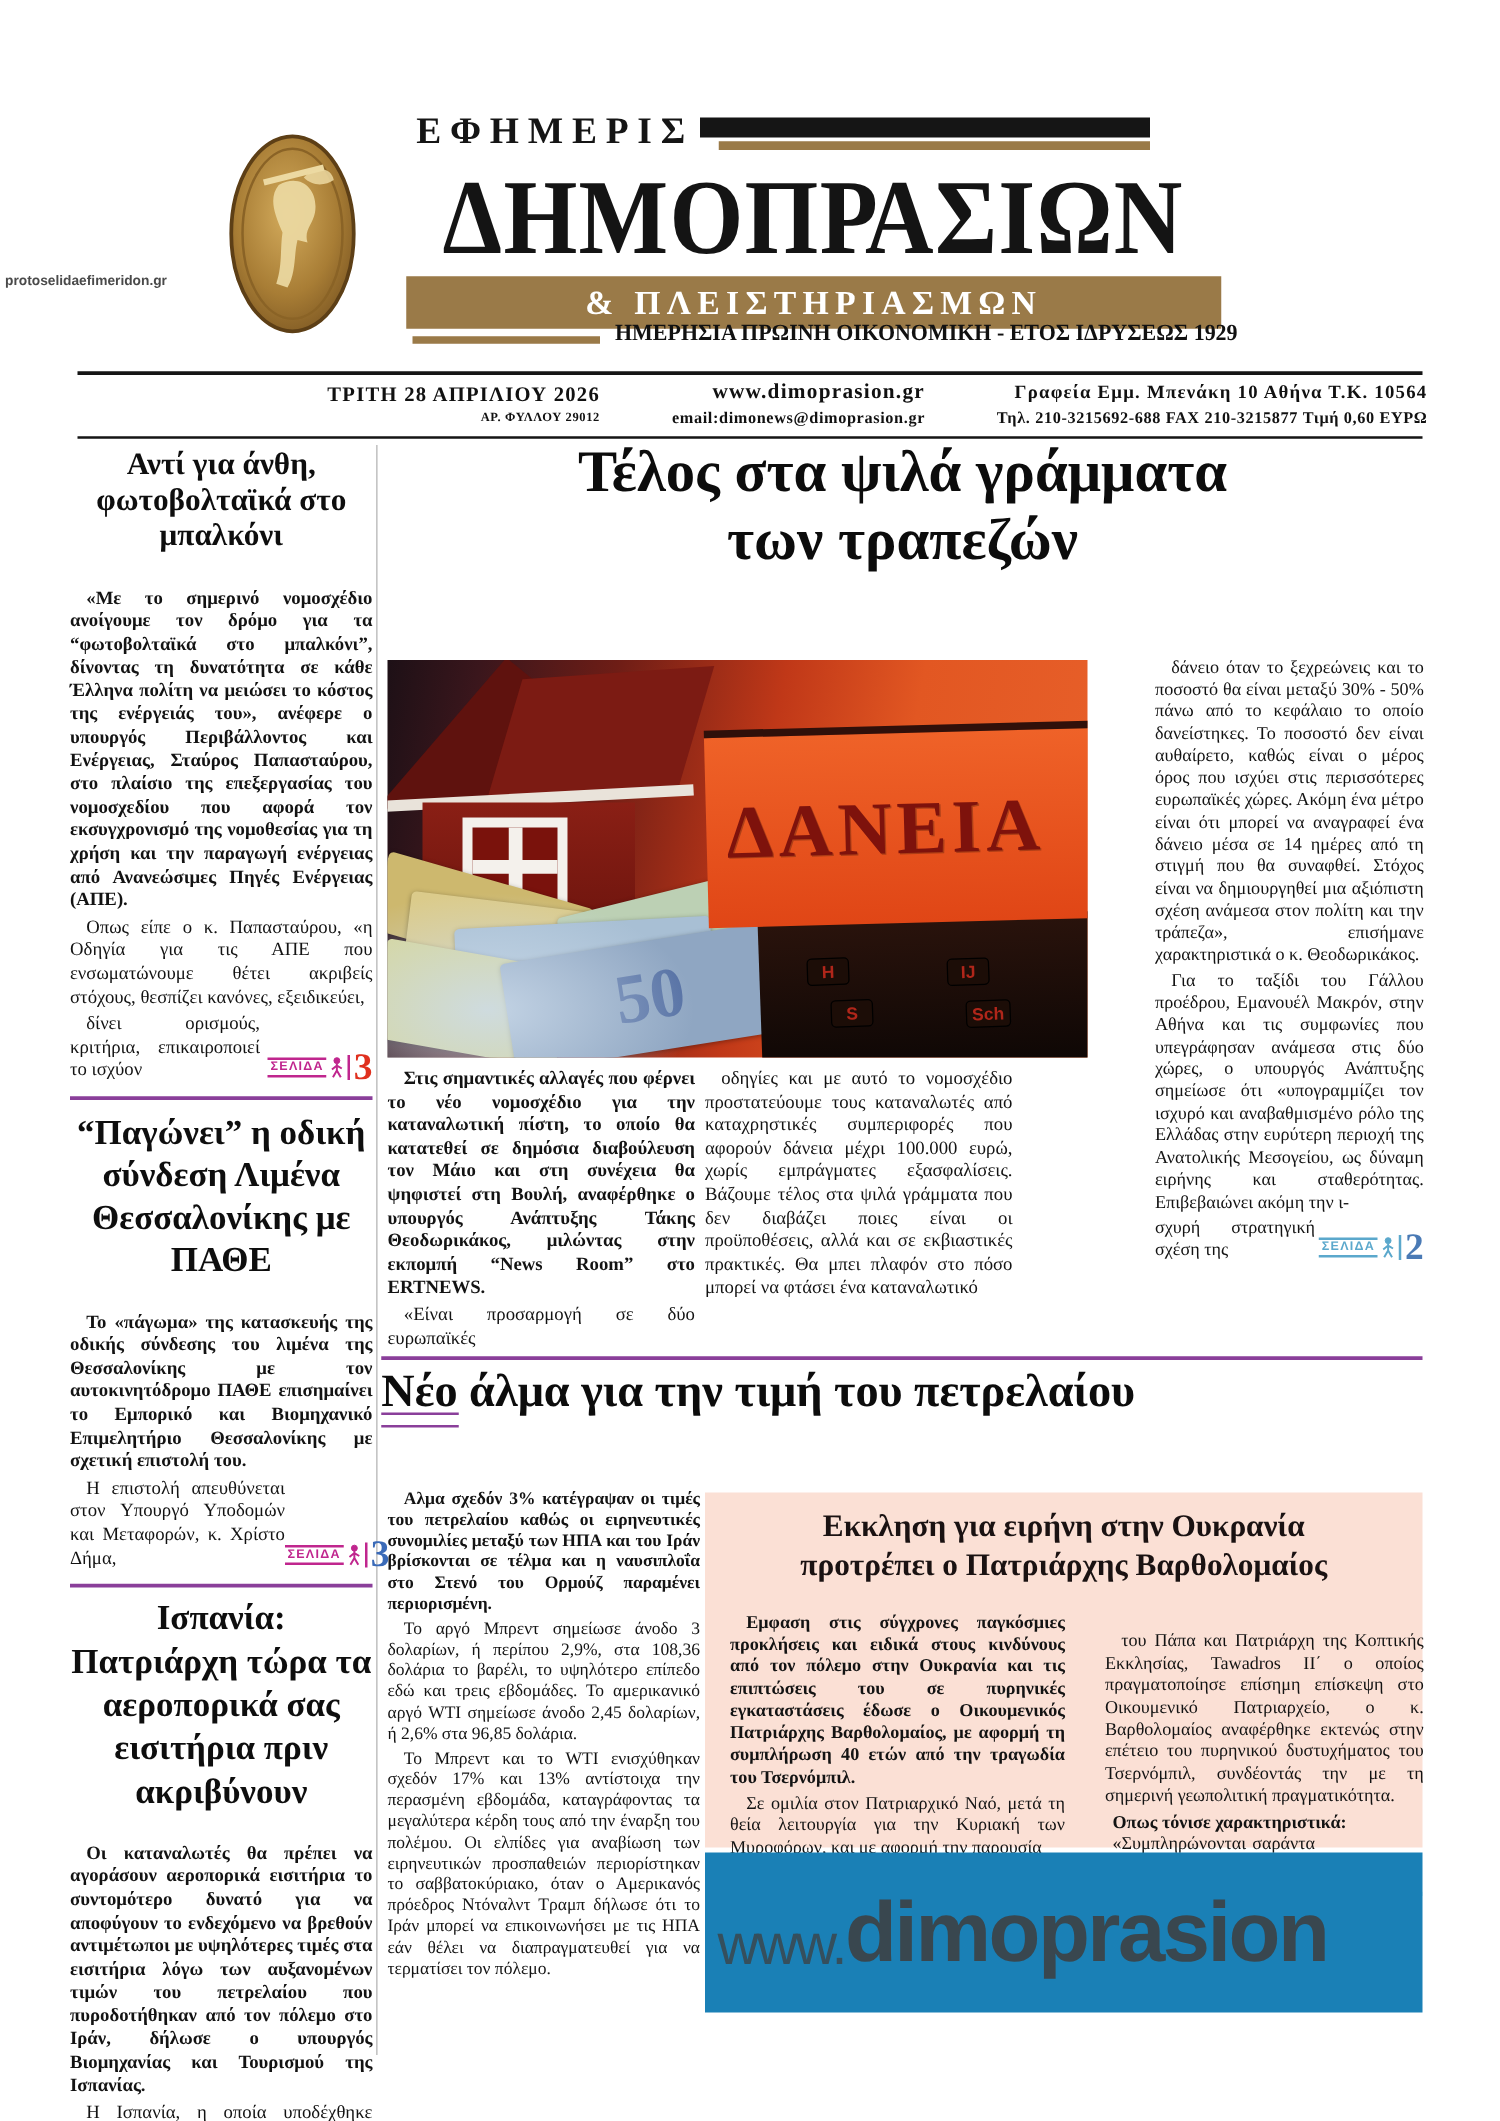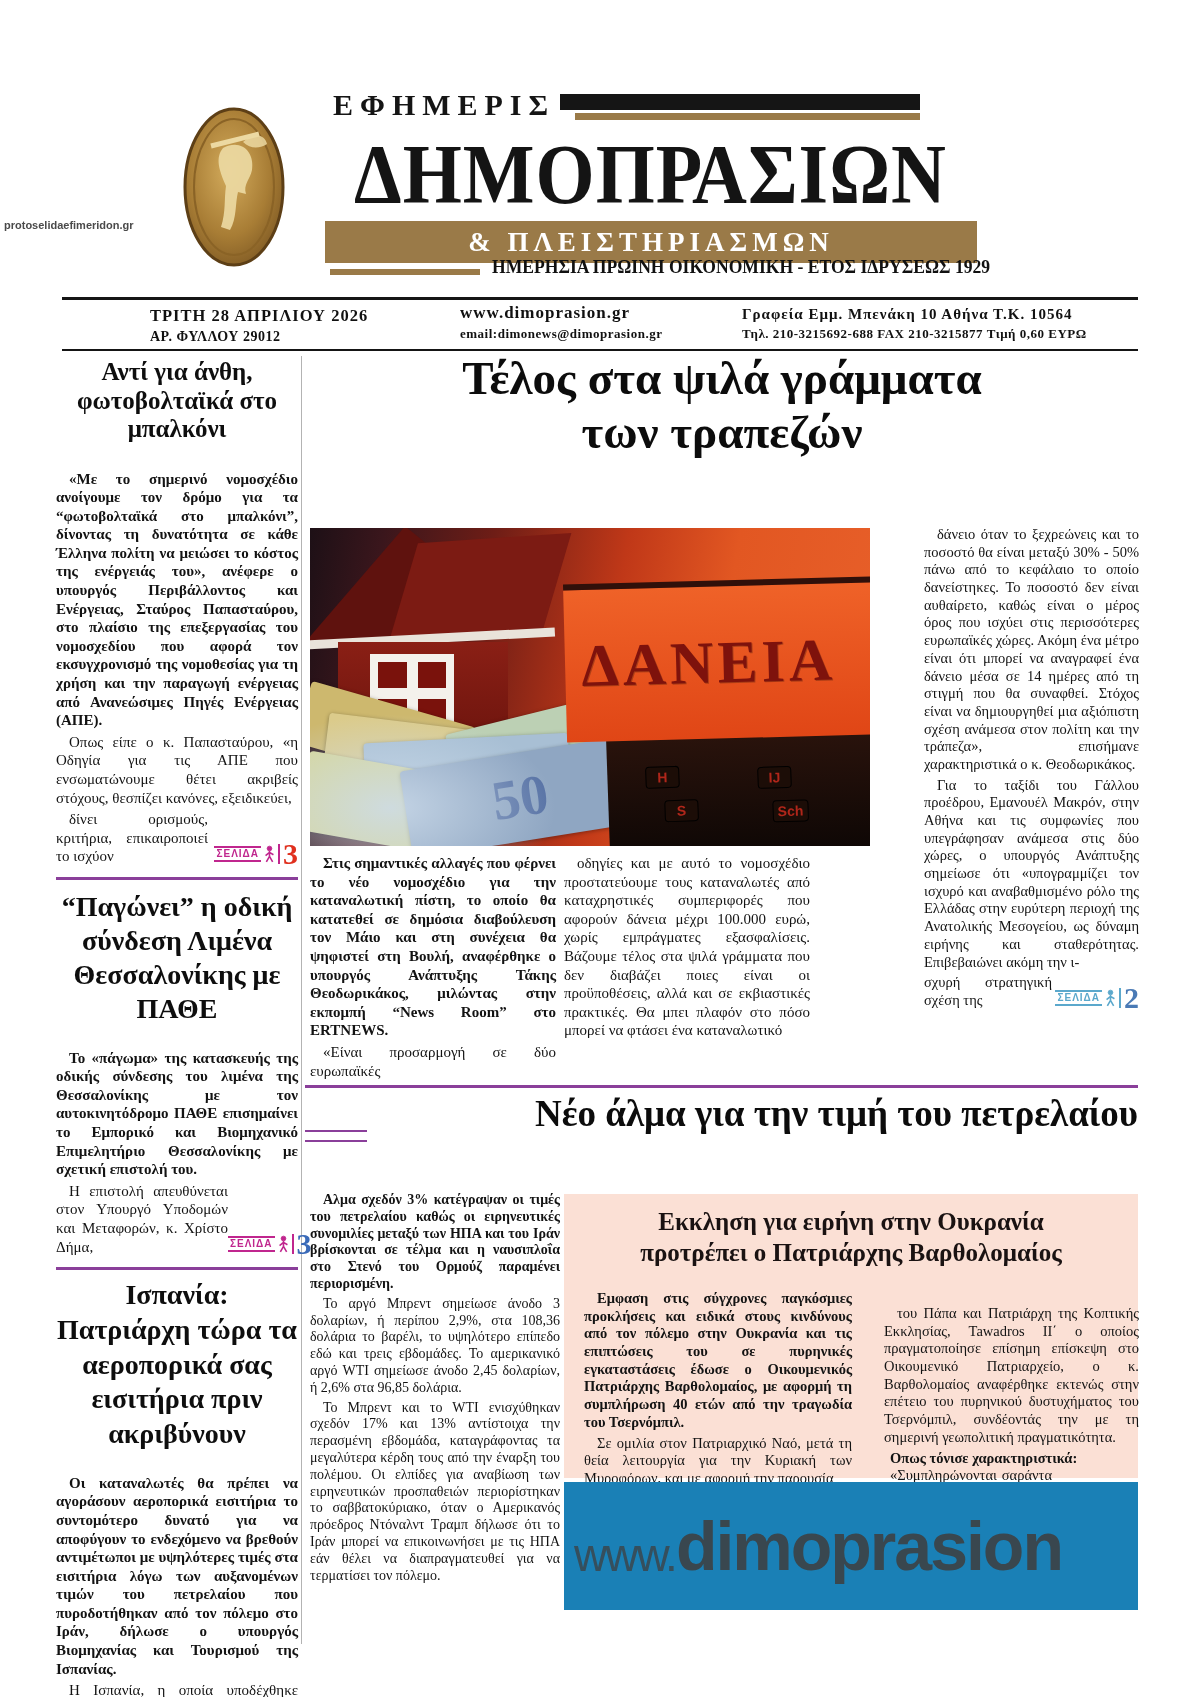--- a/index.html
+++ b/index.html
@@ -10,23 +10,23 @@
   .kicker{font-weight:bold;font-size:30px;letter-spacing:7px;color:#151515;}
   .band-black{background:#151515;}
   .band-brown{background:var(--brown,#9a7a48);}
   .main-title{font-weight:bold;font-size:76px;line-height:100px;text-align:center;color:#141414;
               transform:scaleY(1.12);transform-origin:top center;white-space:nowrap;letter-spacing:1px;}
   .subtitle-band{background:var(--brown,#9a7a48);color:#fff;font-weight:bold;font-size:27px;
                  letter-spacing:5px;text-align:center;line-height:42px;white-space:nowrap;}
   .tagline{font-weight:bold;font-size:18.5px;white-space:nowrap;transform:scaleX(.95);transform-origin:left;color:#111;}
   .rule-black{background:#151515;}
   
-  .dl{font-weight:bold;color:#111;text-align:left;}
+  .dl{font-weight:bold;color:#111;text-align:right;}
   .dl .l1{font-size:16.5px;letter-spacing:1px;white-space:nowrap;}
-  .dl .l2{font-size:14px;letter-spacing:.5px;white-space:nowrap;margin-top:3px;}
+  .dl .l2{font-size:10px;letter-spacing:.5px;white-space:nowrap;margin-top:3px;}
   
   .np-p{font-size:15px;line-height:1.24;text-align:justify;text-indent:13px;margin:0 0 3px;}
   .bold-p{font-weight:bold;}
   .np-h{font-weight:bold;text-align:center;color:#0e0e0e;}
   .h-s1{font-size:25px;line-height:1.14;margin:2px 4px 26px;}
   .h-s2{font-size:28px;line-height:1.22;margin:10px 0 22px;}
   .h-s3{font-size:28px;line-height:1.24;margin:8px 0 22px;}
   .hr-purple{height:3px;background:var(--purple,#8a3f9a);border:0;margin:8px 0 8px;}
   .mk-row{display:flex;align-items:flex-end;}
   .mk-row .txt{flex:0 0 auto;}
@@ -61,21 +61,21 @@
       display:flex;align-items:center;justify-content:center;}
   .n4 span{font-weight:bold;font-size:56px;color:rgba(40,70,140,.55);}
   .ph-sign{left:255px;top:52px;width:330px;height:152px;background:linear-gradient(180deg,#ef6228,#e04616);
            border-top:6px solid #30100a;transform:rotate(-1.5deg);display:flex;align-items:center;padding-left:16px;}
   .ph-sign span{font-weight:bold;font-size:60px;letter-spacing:4px;color:#7e120c;text-shadow:1px 1px 0 rgba(0,0,0,.25);white-space:nowrap;}
   .ph-keys{left:298px;top:205px;width:300px;height:118px;background:linear-gradient(180deg,#2a130c,#0e0705);transform:rotate(-2deg);}
   .ph-key{position:absolute;min-width:24px;padding:2px 4px;background:#1c0d07;border:1px solid #000;border-radius:4px;
           color:#b0261a;font-family:"Liberation Sans",sans-serif;font-weight:bold;font-size:14px;text-align:center;}
   .k1{left:38px;top:30px;} .k2{left:56px;top:64px;} .k3{left:150px;top:34px;} .k4{left:164px;top:68px;}
   
-  .oil-h{font-size:37px;line-height:1.2;font-weight:bold;text-align:right;color:#0c0c0c;}
+  .oil-h{font-size:37px;line-height:1.2;font-weight:bold;text-align:left;color:#0c0c0c;}
   .oil .np-p{font-size:14px;line-height:1.2;}
   .pinkbox{background:var(--pink,#fbe0d5);}
   .pink-h{font-size:25px;line-height:1.25;font-weight:bold;text-align:center;color:#1a1212;margin-top:12px;}
   .pinkcol .np-p{font-size:14.5px;line-height:1.22;}
   .banner{background:var(--blue-banner,#1a80b6);overflow:hidden;display:flex;align-items:center;justify-content:flex-start;
           font-family:"Liberation Sans",sans-serif;color:var(--banner-text,#3c4347);}
   .banner .www{font-size:46px;letter-spacing:-2px;opacity:.8;margin:18px 0 0 10px;}
   .banner .domain{font-size:68px;font-weight:bold;letter-spacing:-2px;opacity:.92;text-align:right;}
   .vline{background:#b3b3b3;width:1px;}
   .watermark{font-family:"Liberation Sans",sans-serif;font-weight:bold;font-size:11px;color:#4a4a4a;}

